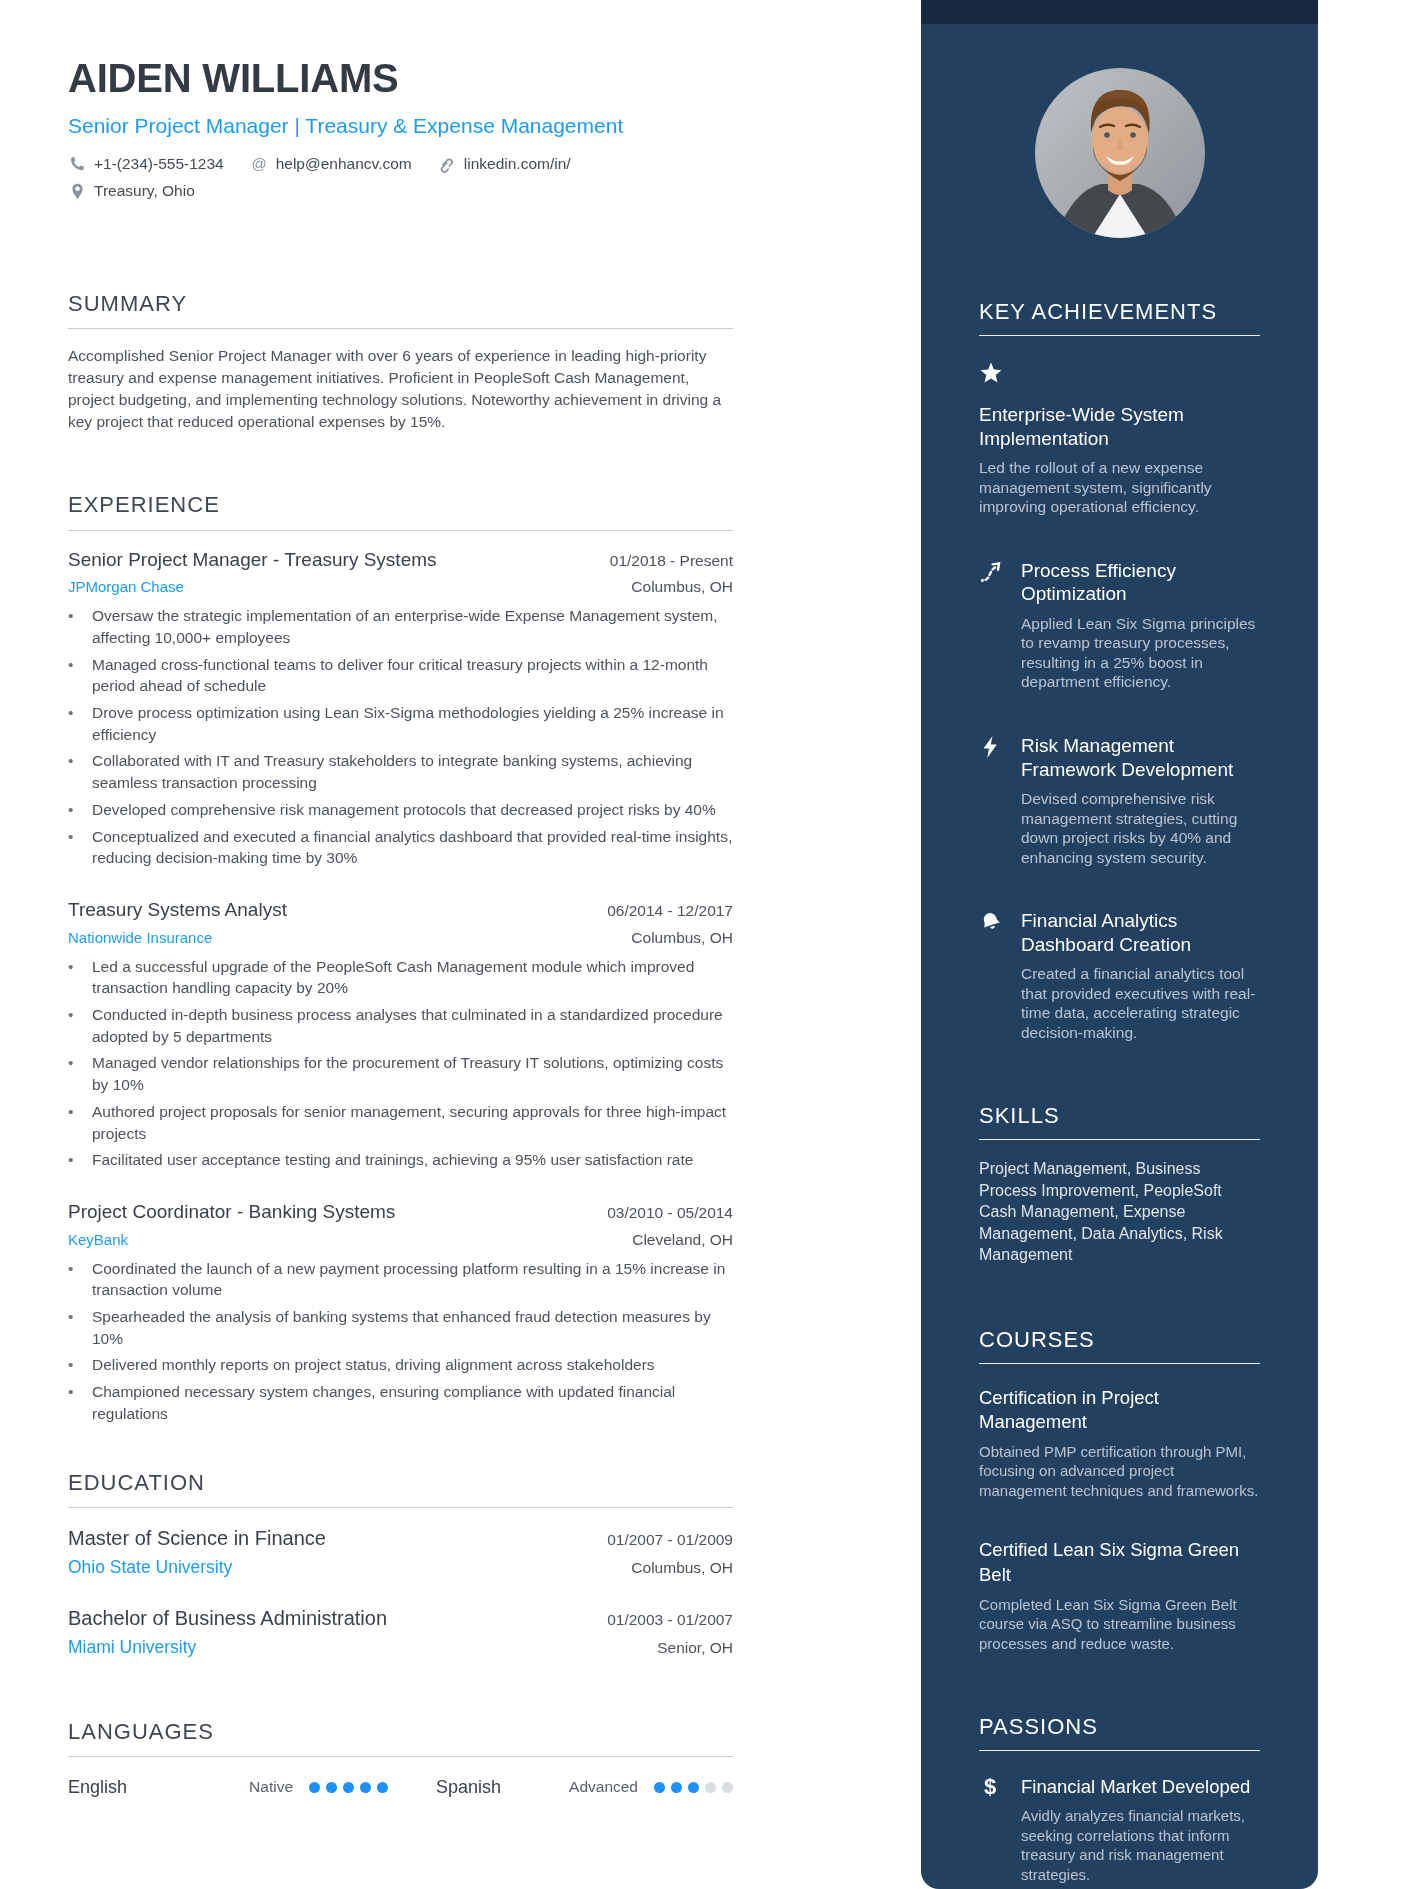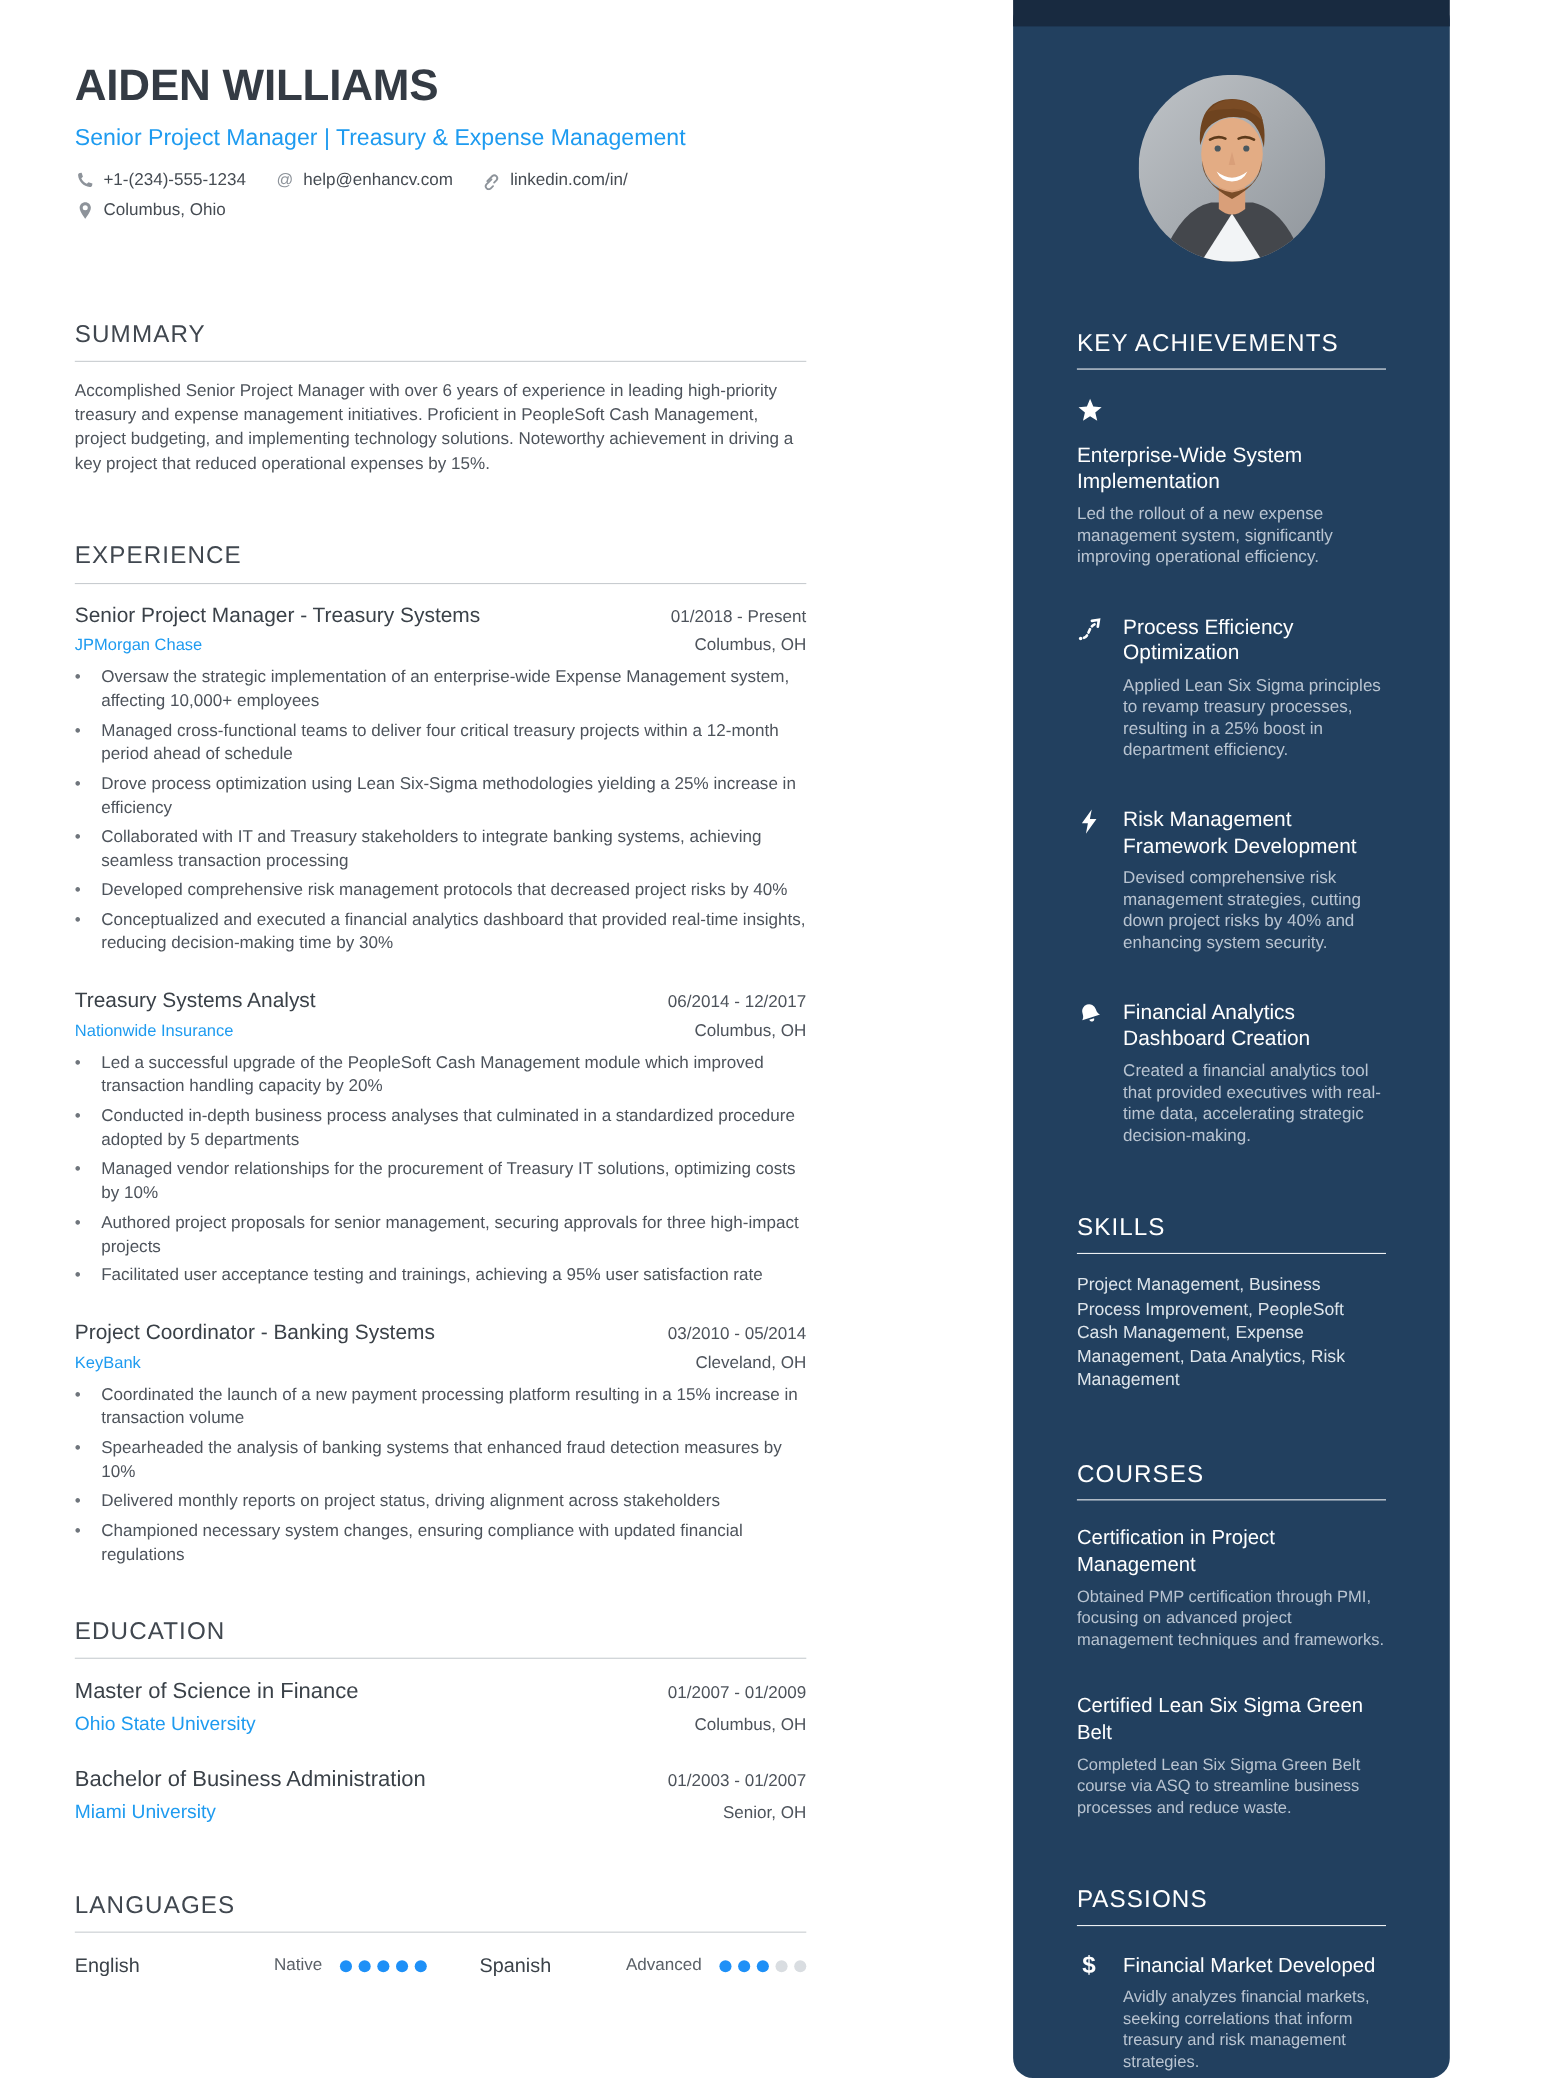--- a/index.html
+++ b/index.html
@@ -126,21 +126,21 @@
           <span class="ctext">linkedin.com/in/</span>
         </span>
       </div>
       <div class="contact-row">
         <span class="contact-item">
           <span class="cicon">
             <svg width="15" height="17" viewBox="0 0 15 17">
               <path fill="#8D939A" fill-rule="evenodd" d="M7.5 0.8C4.6 0.8 2.4 3 2.4 5.9c0 3.8 5.1 10 5.1 10s5.1-6.2 5.1-10C12.6 3 10.4 0.8 7.5 0.8zm0 7.3a2.3 2.3 0 1 1 0-4.6 2.3 2.3 0 0 1 0 4.6z"></path>
             </svg>
           </span>
-          <span class="ctext">Columbus, Ohio</span>
+          <span class="ctext">Treasury, Ohio</span>
         </span>
       </div>
     </div>
 
   <div class="sec sec-summary">
     <div class="sec-h">SUMMARY</div>
     <div class="rule"></div>
     <div class="summary-text">Accomplished Senior Project Manager with over 6 years of experience in leading high-priority treasury and expense management initiatives. Proficient in PeopleSoft Cash Management, project budgeting, and implementing technology solutions. Noteworthy achievement in driving a key project that reduced operational expenses by 15%.</div>
   </div>
 

